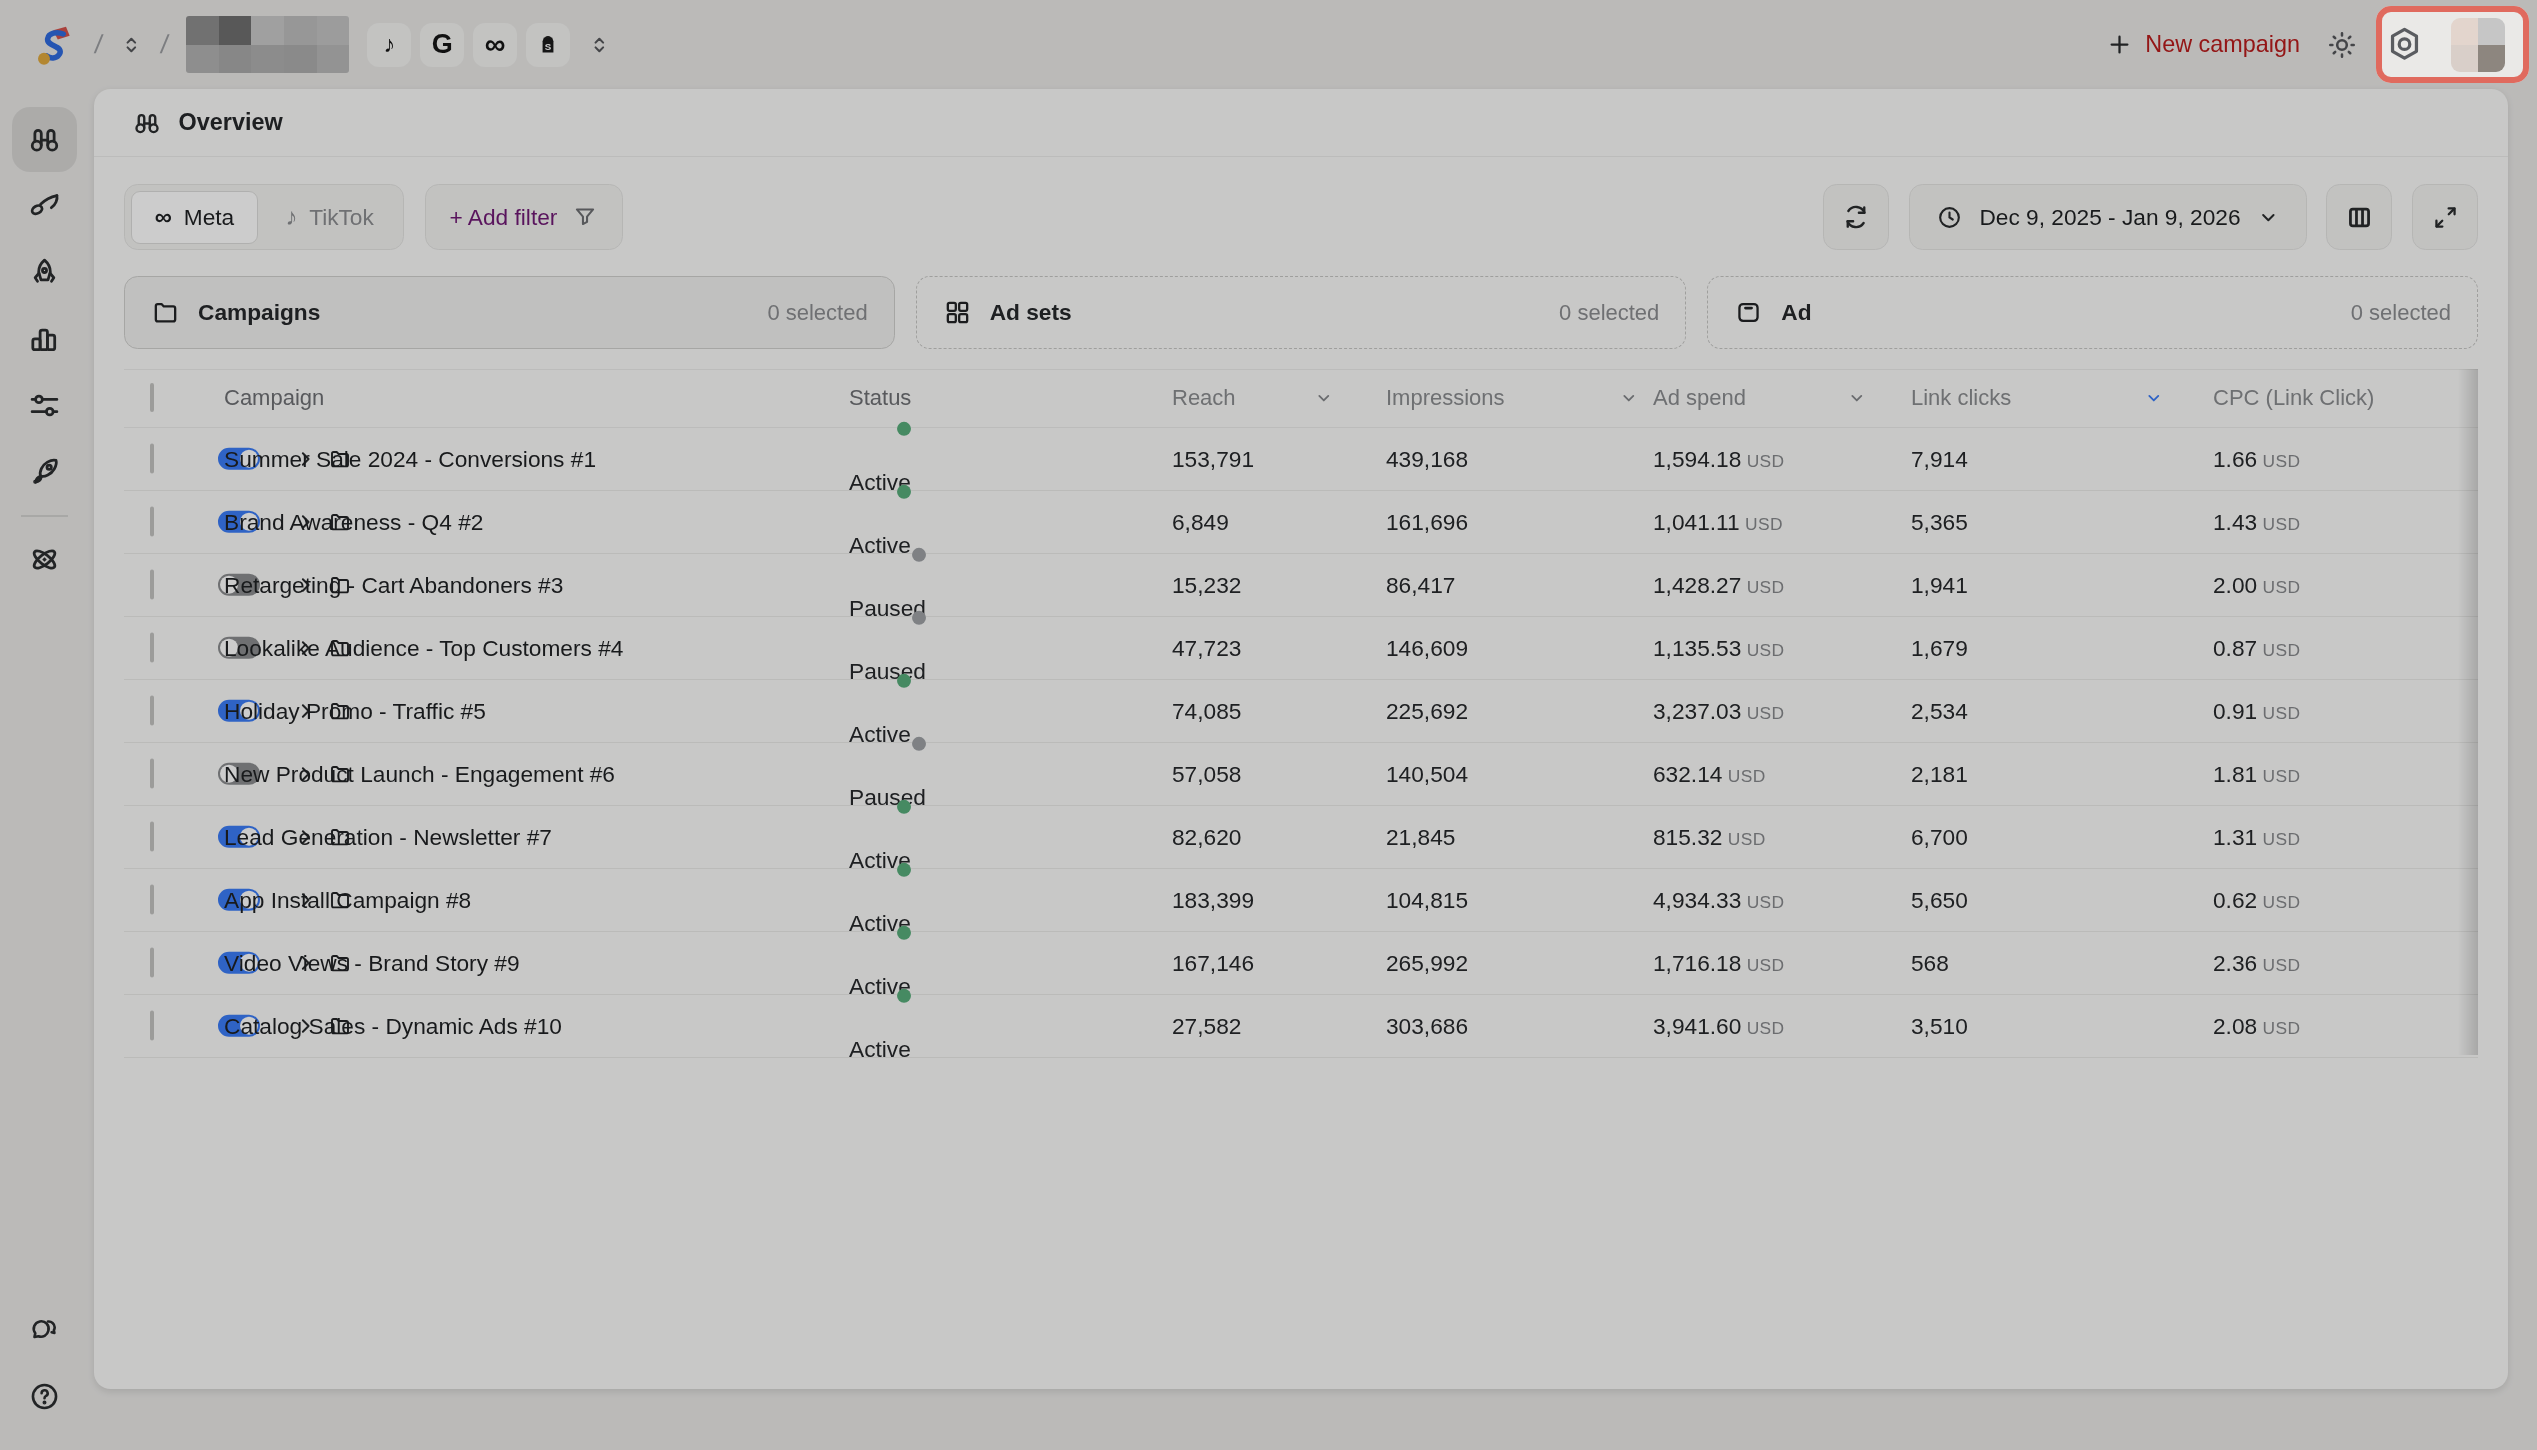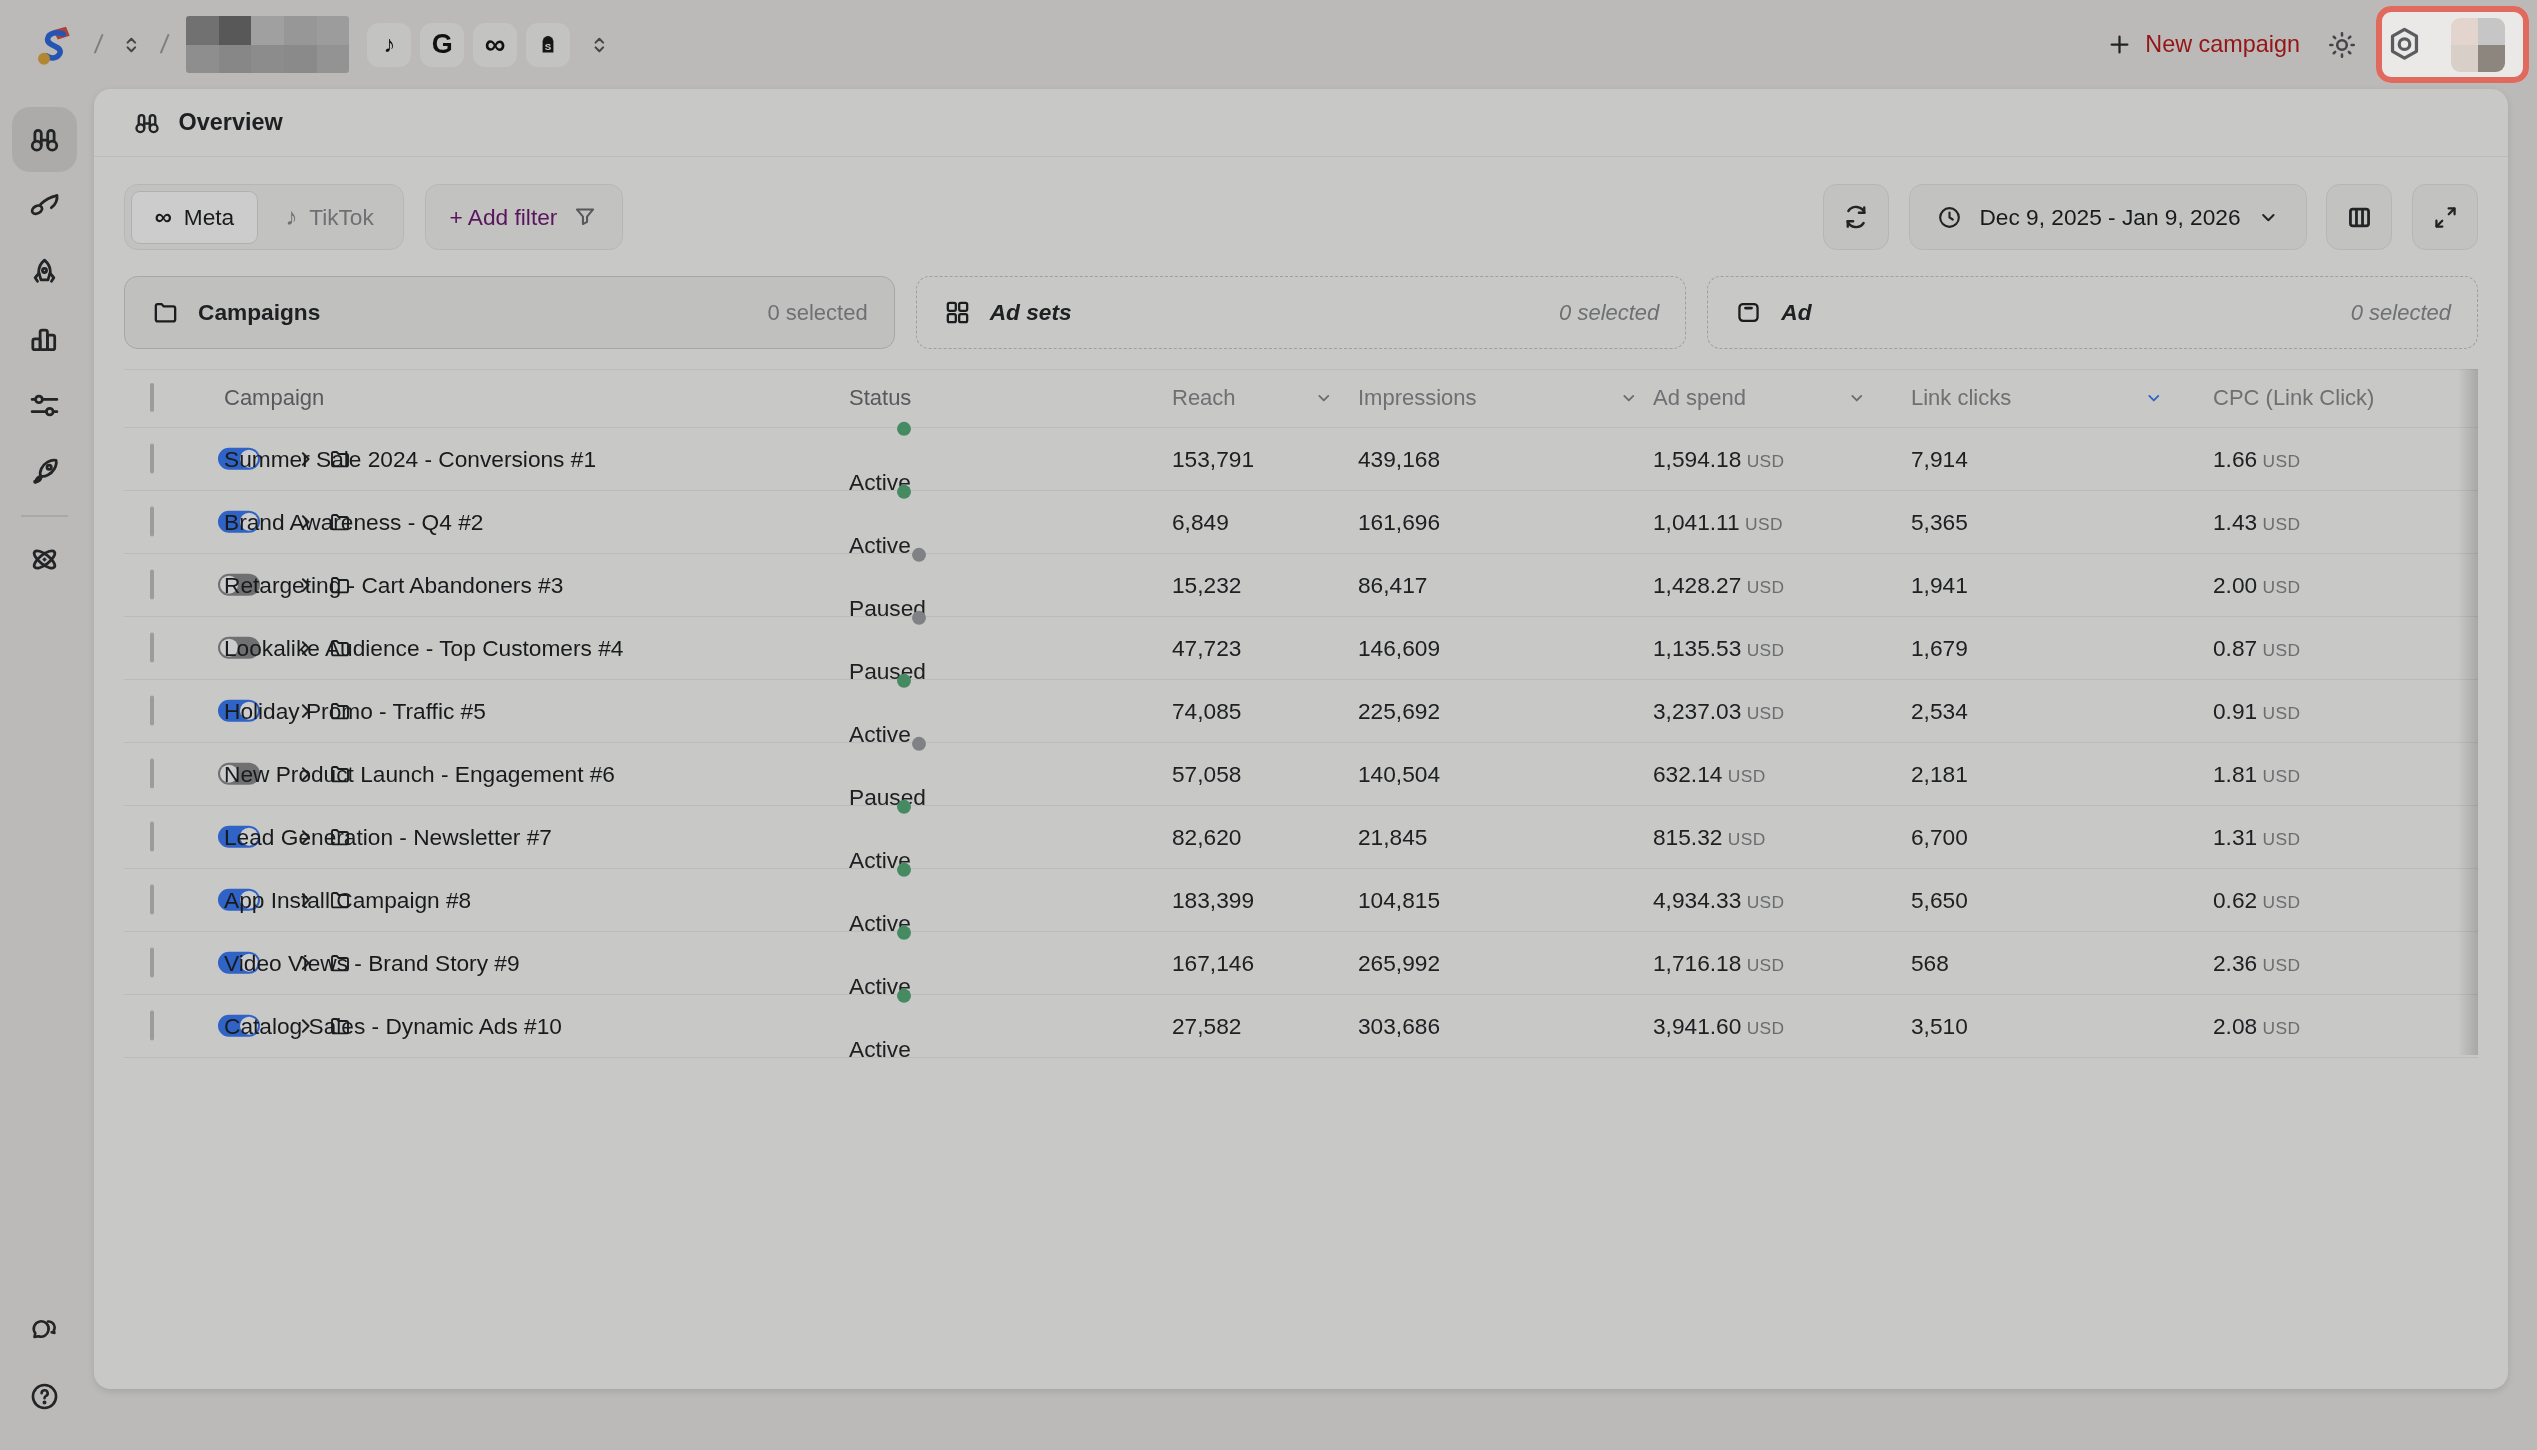--- a/index.html
+++ b/index.html
@@ -96,30 +96,30 @@
     color:#2a2c2e; cursor:pointer; }
   .date-btn { height:66px; border:1.5px solid var(--border); background:#f3f3f1; border-radius:13.6px;
     display:flex; align-items:center; gap:16.6px; padding:0 26px; color:#1f2123; cursor:pointer; }
 
   .tabs-row { margin-top:26px; display:flex; gap:21px; }
   .level-tab { flex:1; height:73px; border-radius:13.6px; display:flex; align-items:center;
     gap:18px; padding:0 26px; cursor:pointer; }
   .level-tab .lbl { font-weight:600; }
   .level-tab .cnt { margin-left:auto; color:#8b8d90; font-size:22px; }
   .level-tab.active { border:1.5px solid #d0d0ce; background:#f1f1ef; }
-  .level-tab.dashed { border:1.5px dashed #c7c7c5;font-style:italic; }
+  .level-tab.dashed { border:1.5px dashed #c7c7c5; }
   .tab-ico { color:#222426; }
 
   
   .table { margin-top:19.6px; position:relative; }
   .thead { position:relative; height:59px; border-top:1.5px solid #ececea;
     border-bottom:1.5px solid #ececea; color:#8a8c8f; font-size:22px; }
   .cell { position:absolute; top:50%; transform:translateY(-50%); white-space:nowrap; }
   .x-cb{left:26.4px} .x-name{left:100px} .x-status{left:725px} .x-reach{left:1048px}
-  .x-impr{left:1234px} .x-spend{left:1529px} .x-clicks{left:1787px} .x-cpc{left:2089px}
+  .x-impr{left:1262px} .x-spend{left:1529px} .x-clicks{left:1787px} .x-cpc{left:2089px}
   .hd-ch { position:absolute; top:50%; transform:translateY(-50%); color:#85878b; }
   .ch1{left:1190px} .ch2{left:1495px} .ch3{left:1723px}
   .ch4{left:2020px; color:var(--accent); }
   .thead .x-name, .thead .x-status { color:#6e7074; }
 
   .checkbox { width:30px; height:32px; border:2.3px solid #c3c3c1; border-radius:9px;
     background:#fdfdfc; cursor:pointer; }
   .trow { position:relative; height:63px; border-bottom:0.8px solid #eaeae8; }
   .trow .name { color:#1f2123; cursor:pointer; }
   .toggle { position:absolute; top:50%; transform:translateY(-50%); left:94px;

